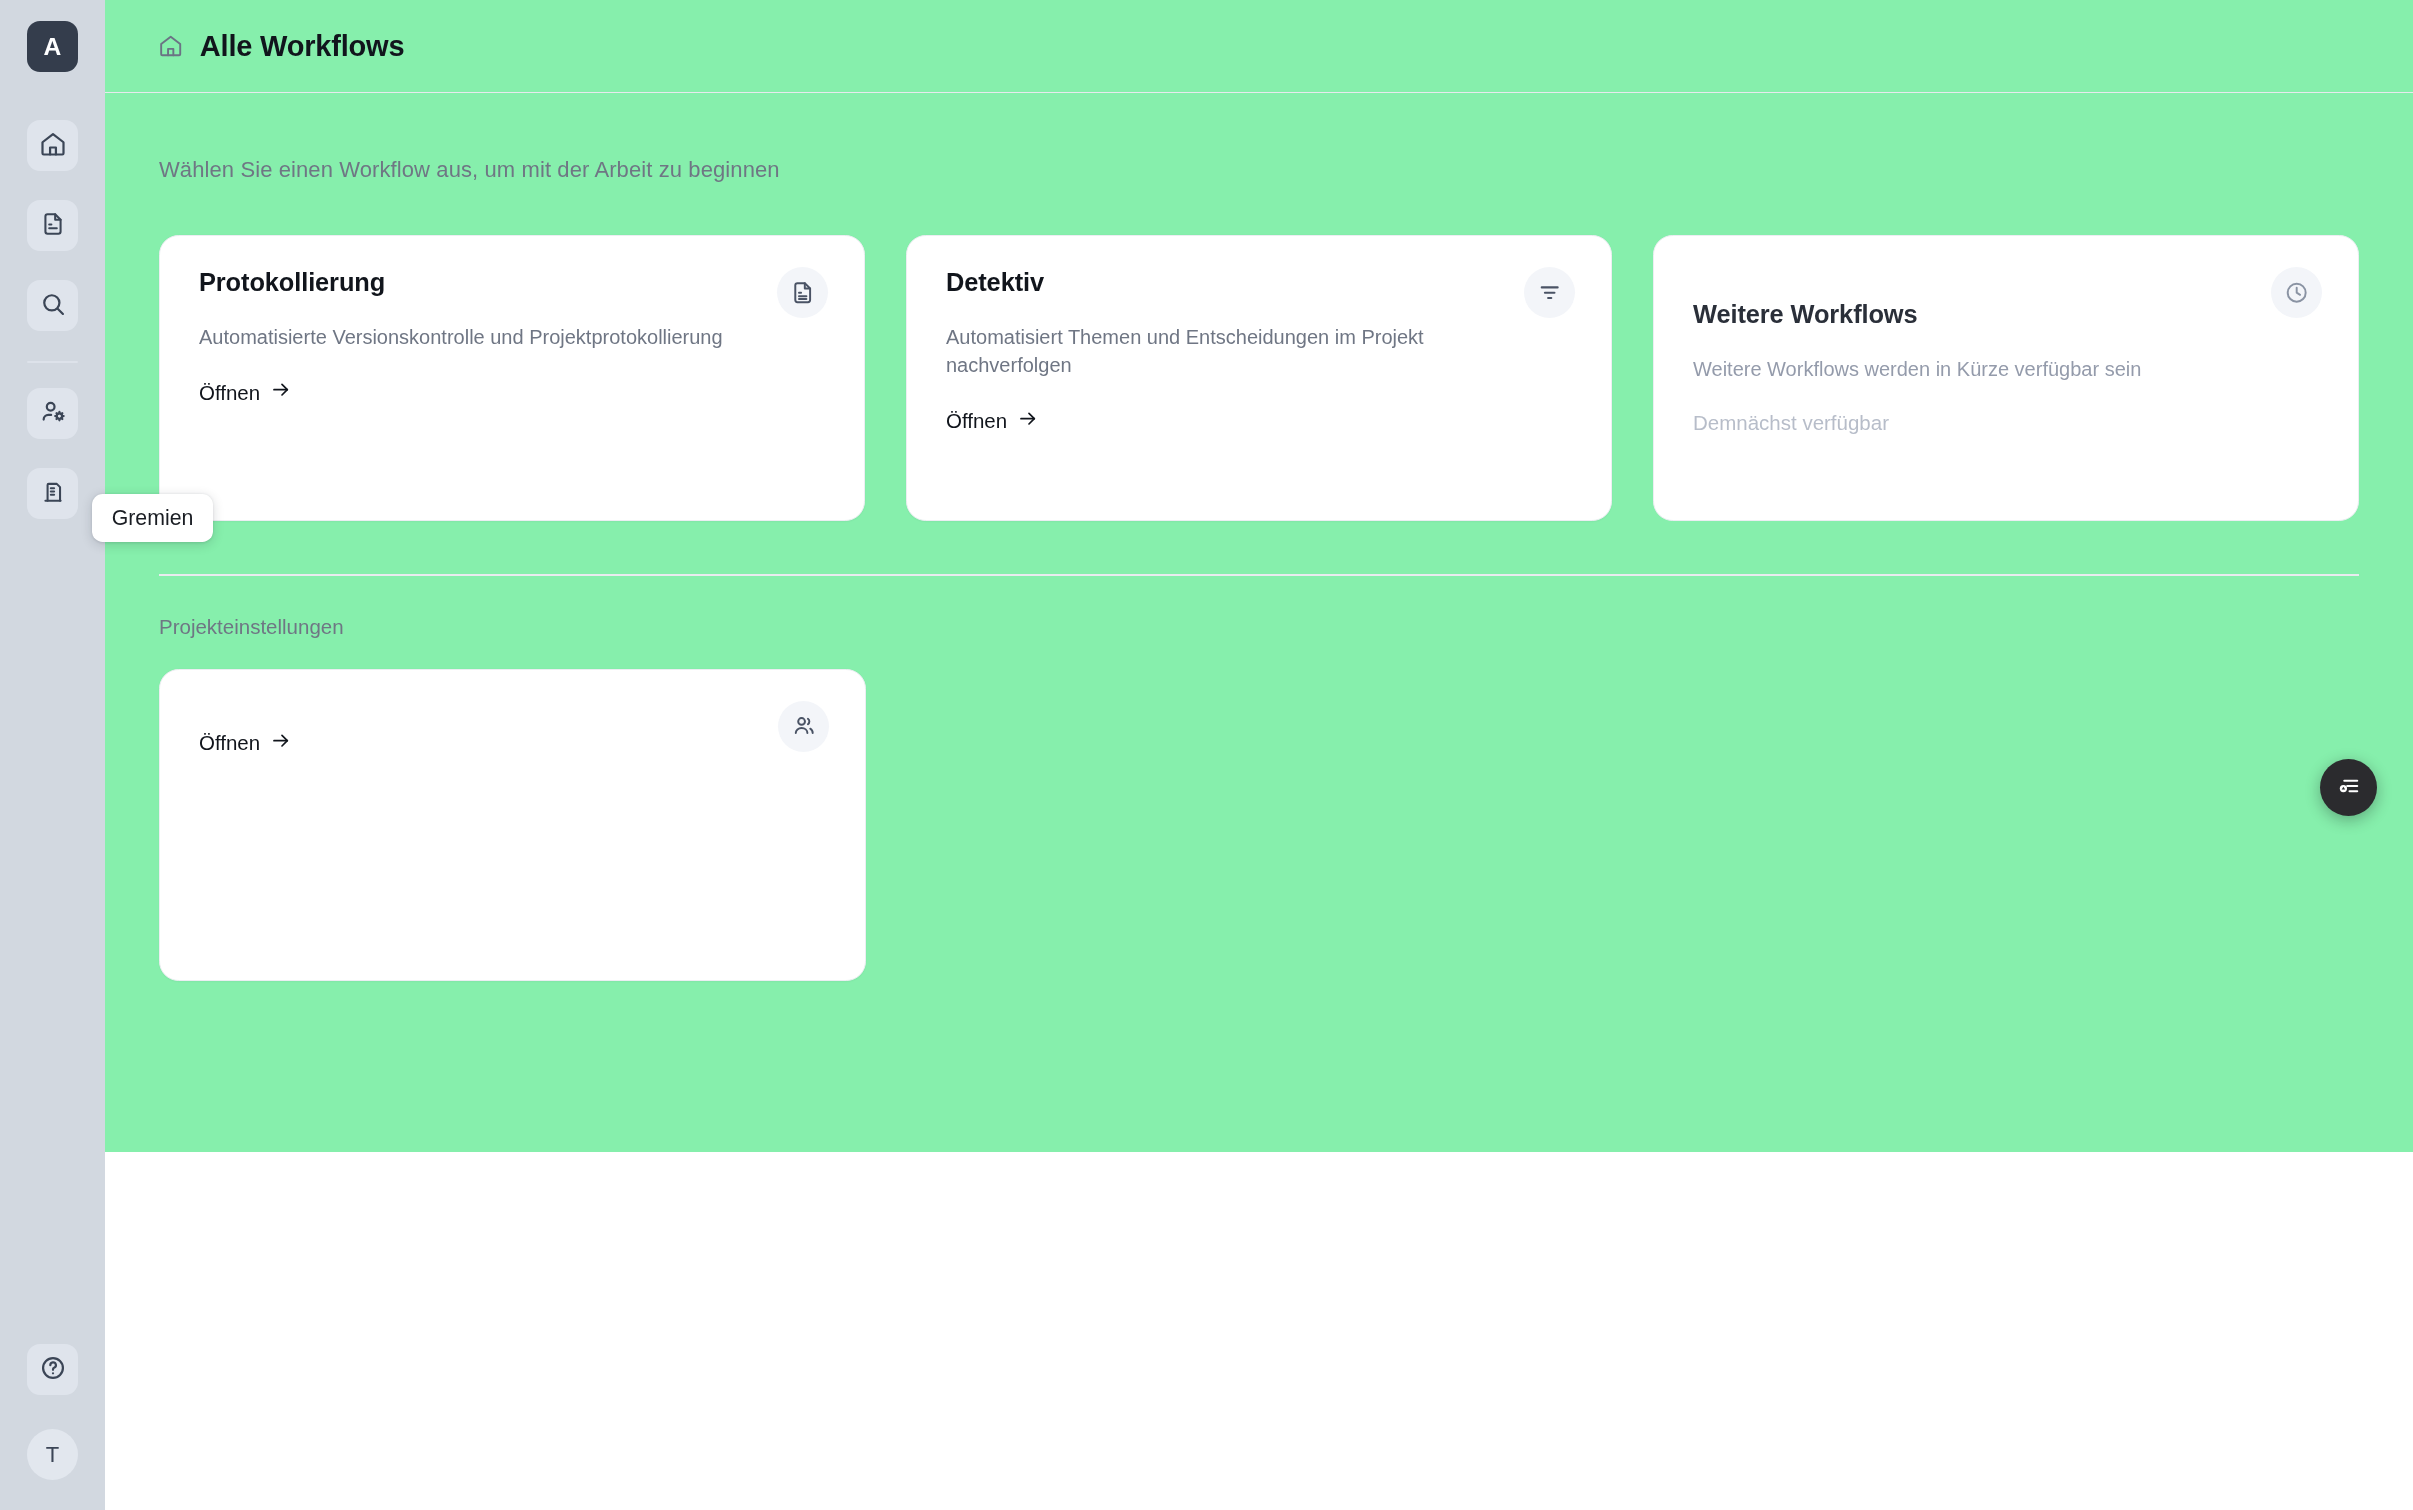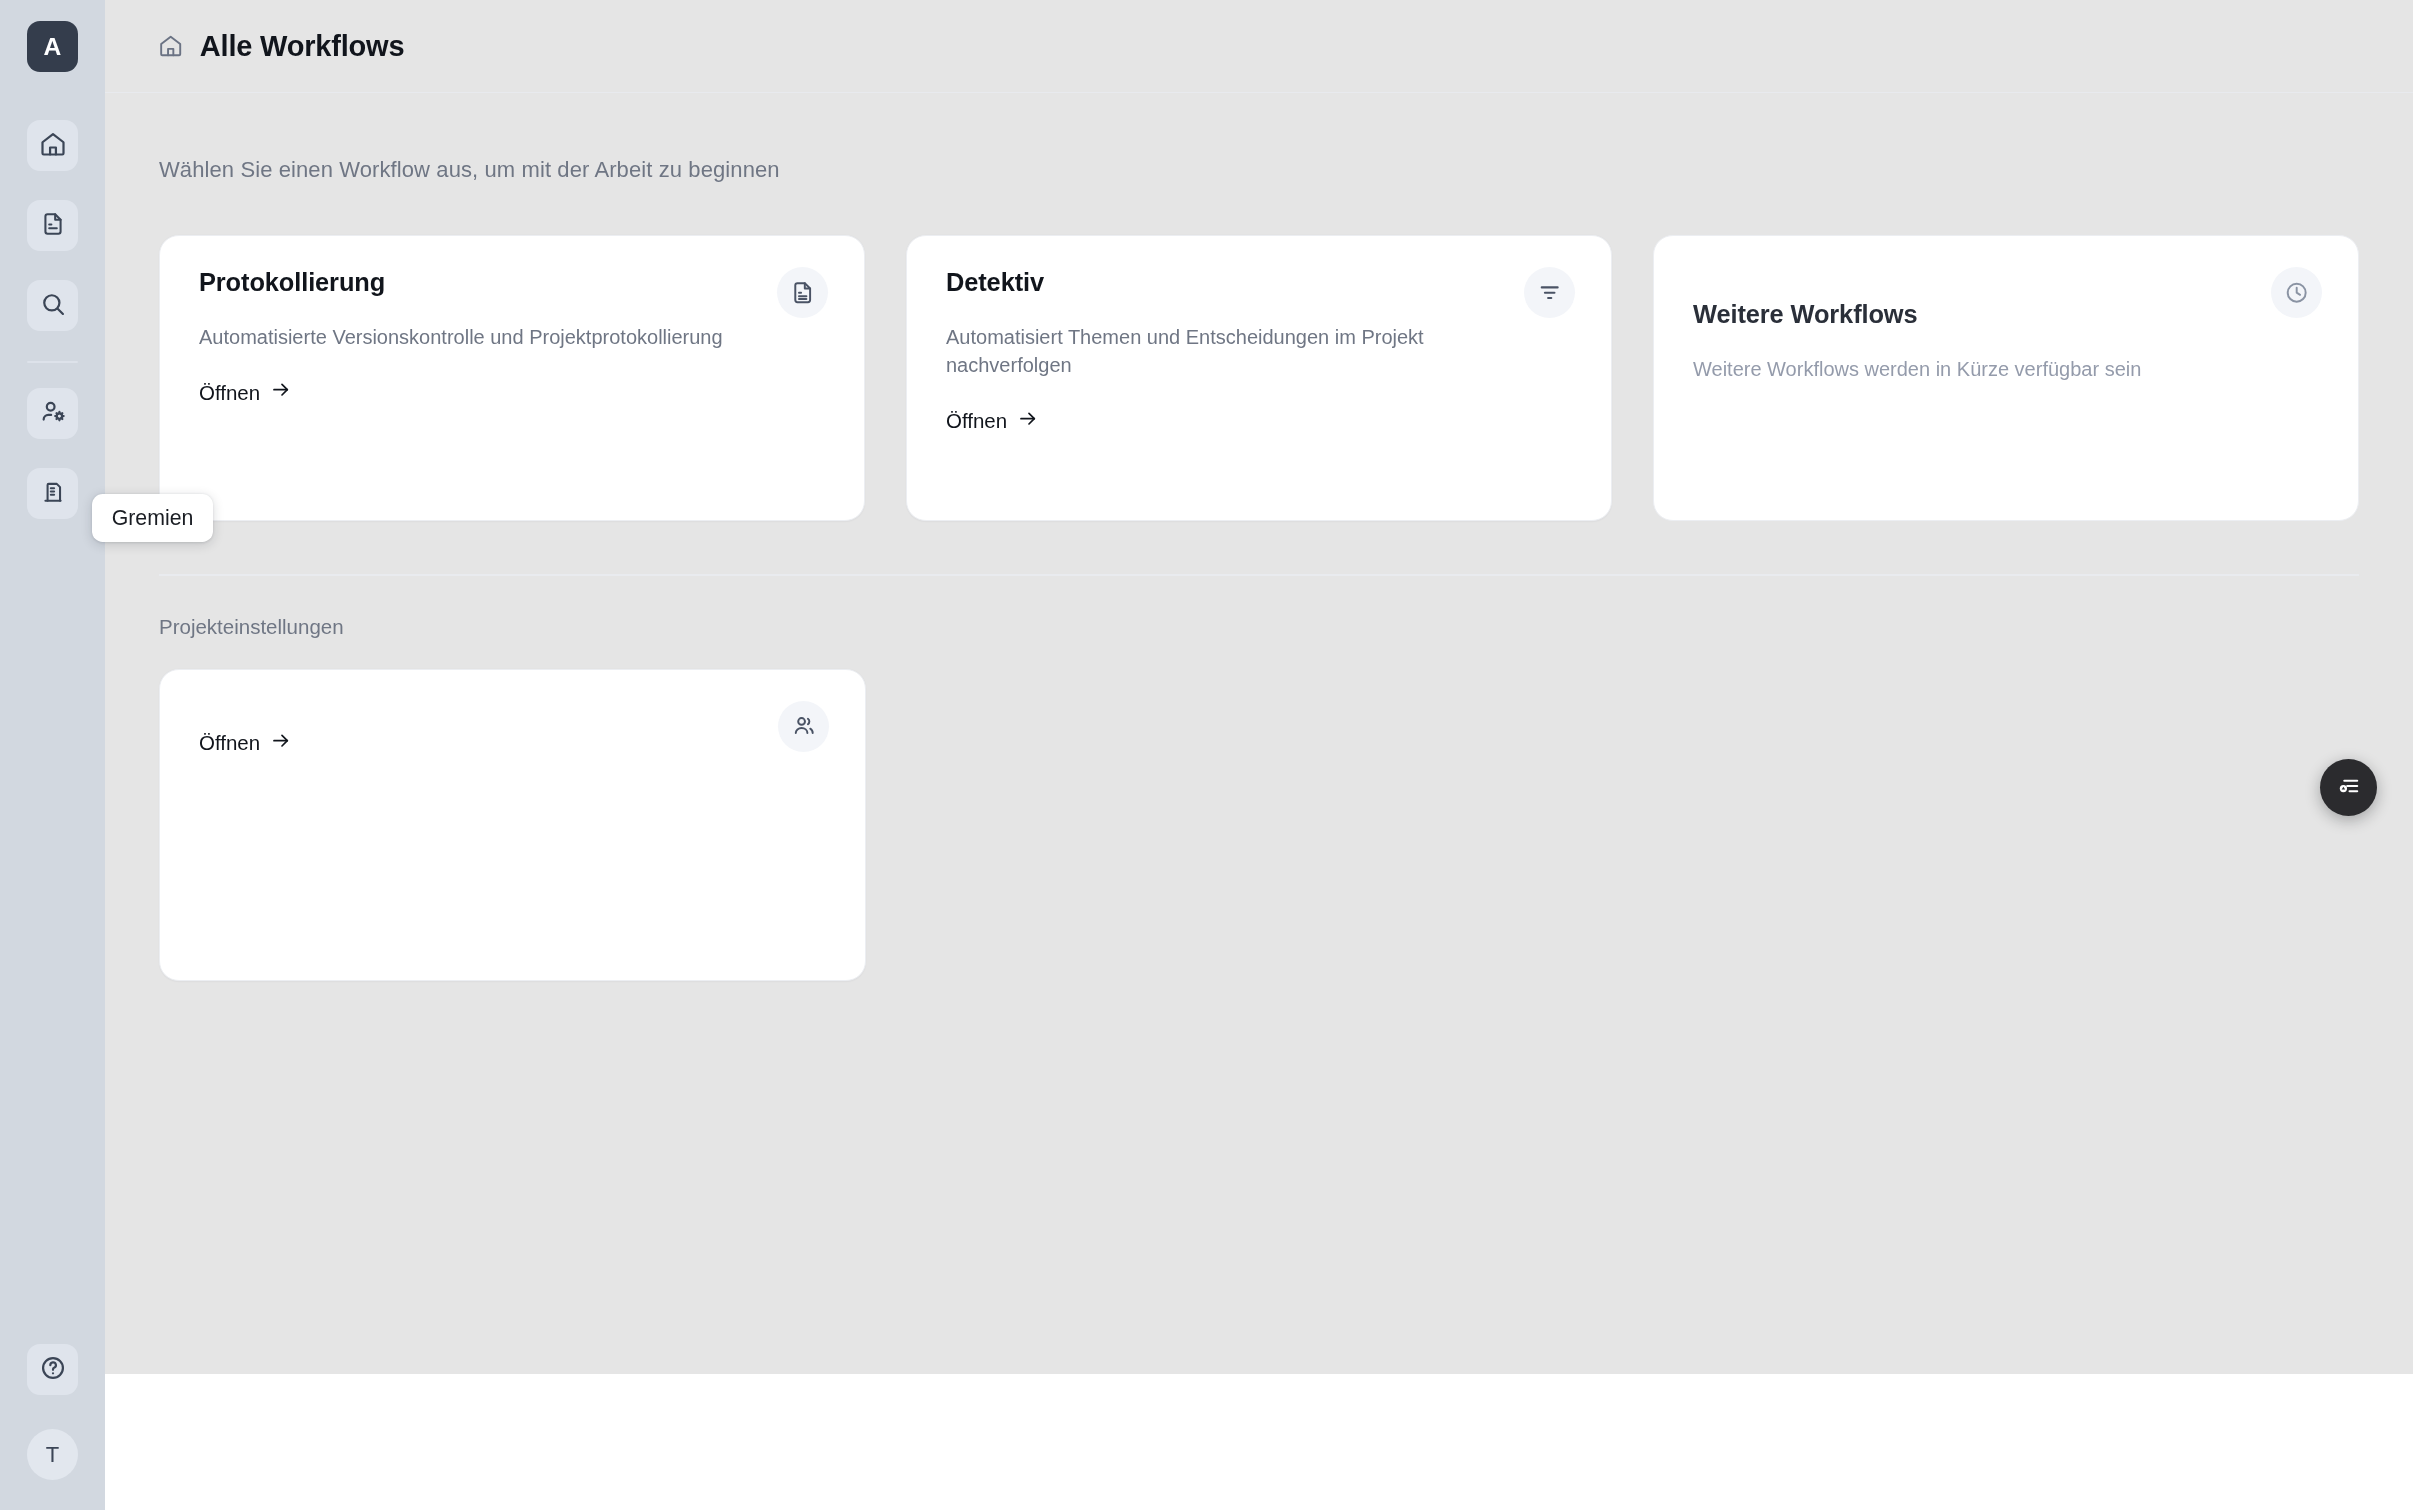--- a/index.html
+++ b/index.html
@@ -70,22 +70,22 @@
     font-size: 21.3px;
     color: #1a1d23;
     white-space: nowrap;
     box-shadow: 0 2.5px 11.5px rgba(20,25,35,.16), 0 0.8px 2.5px rgba(20,25,35,.10);
     z-index: 40;
   }
 
   
   .main {
     flex: 1 1 auto;
-    height: 1374px;
-    background: #e5e5e5;
+    height: 1152px;
+    background: #86efac;
     position: relative;
     overflow: hidden;
   }
   .topbar {
     height: 93px;
     border-bottom: 1.6px solid #e8eaee;
     display: flex; align-items: center;
     padding-left: 53px;
     gap: 16.4px;
   }
@@ -336,20 +336,21 @@
 
         <div class="card muted">
           <div class="card-icon grey">
             <svg width="25.4" height="25.4" viewBox="0 0 24 24" fill="none" stroke="currentColor" stroke-width="1.85" stroke-linecap="round" stroke-linejoin="round">
               <circle cx="12" cy="12" r="8.5"></circle>
                 <path d="M12 7.3V12l3.2 2"></path>
             </svg>
           </div>
           <div class="card-title">Weitere Workflows</div>
           <div class="card-desc light">Weitere Workflows werden in Kürze verfügbar sein</div>
+          <div class="card-soon">Demnächst verfügbar</div>
         </div>
 
       </div>
 
       <div class="section-divider"></div>
 
       <div class="section-label">Projekteinstellungen</div>
 
       <div class="settings-row">
         <div class="card settings">

